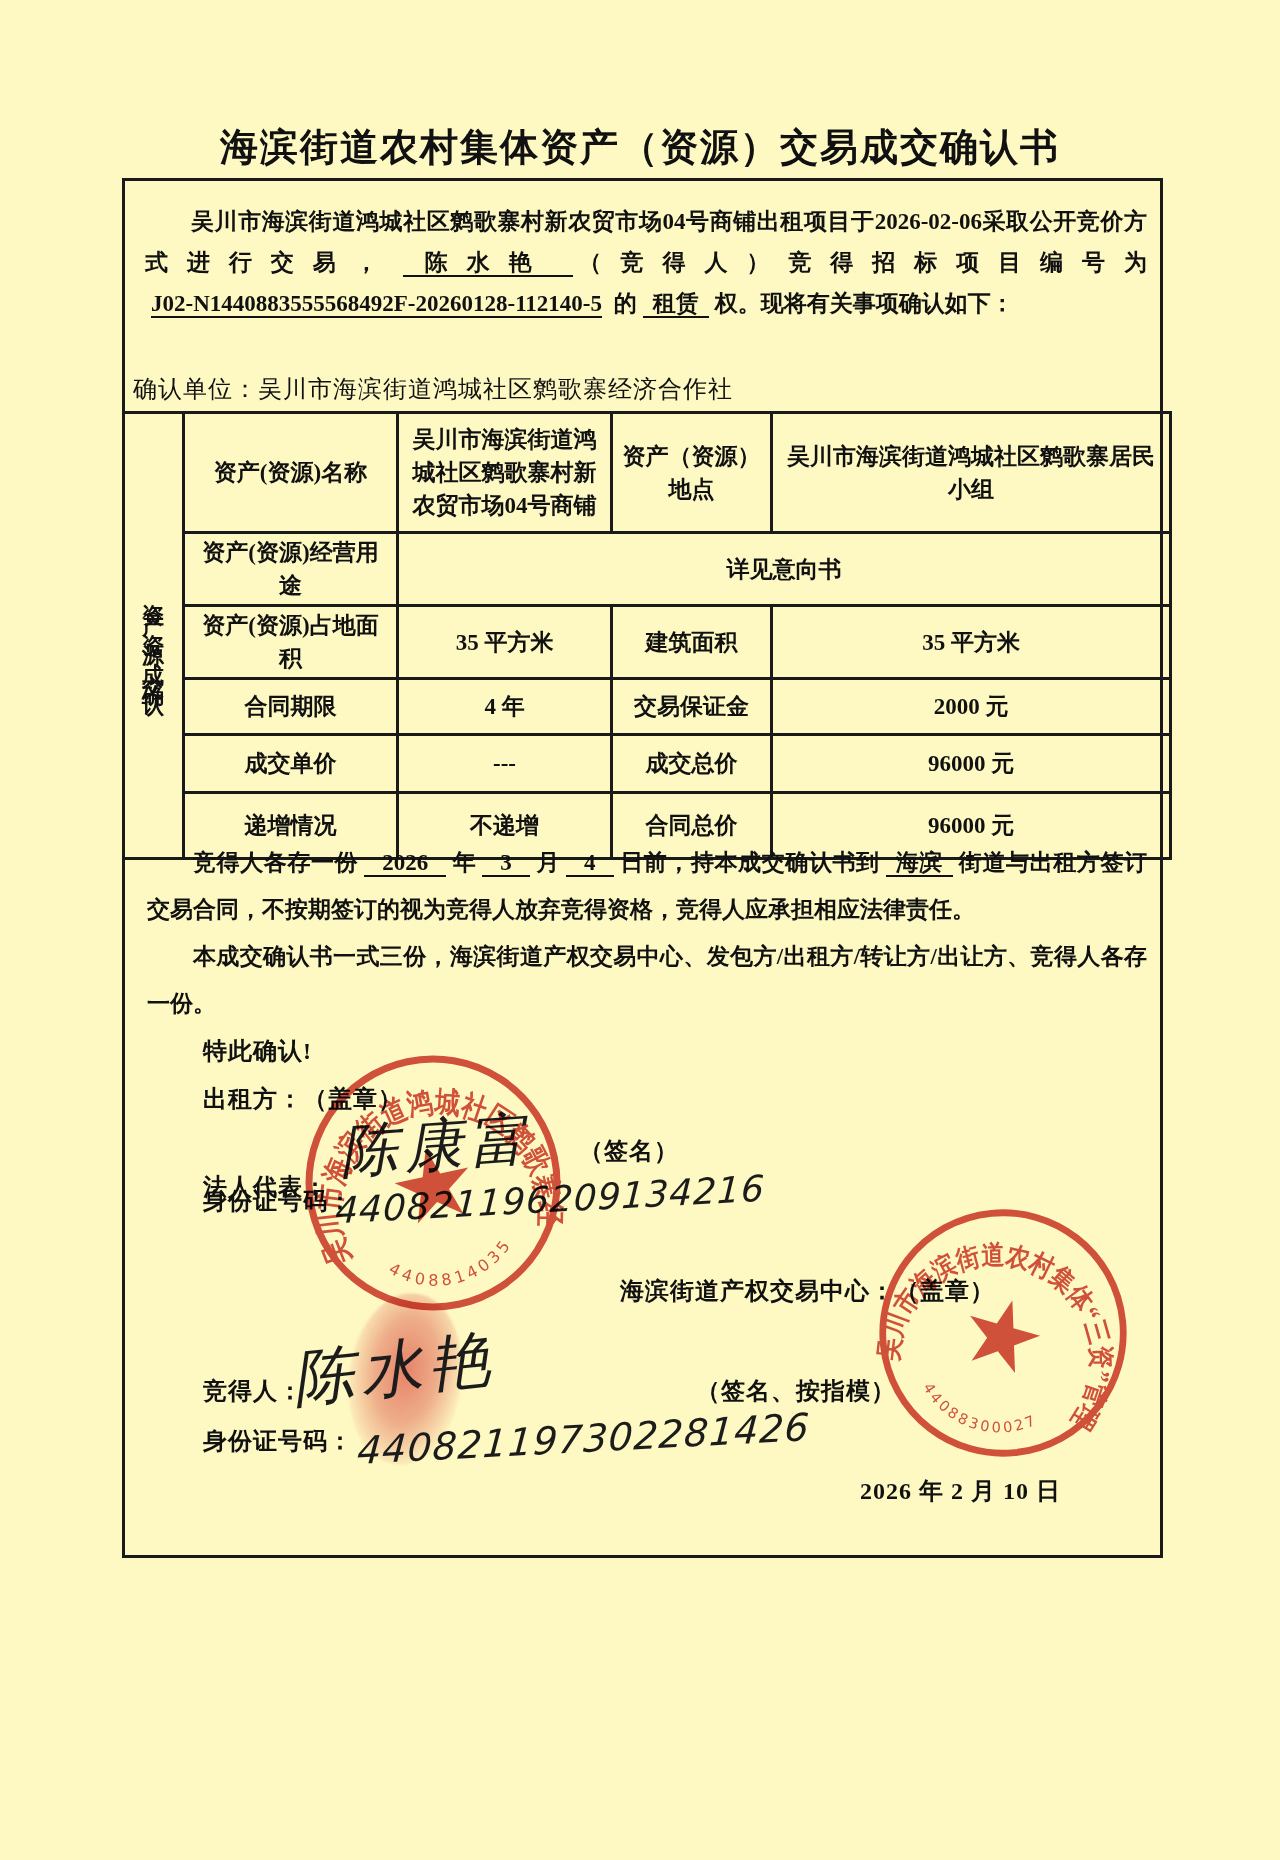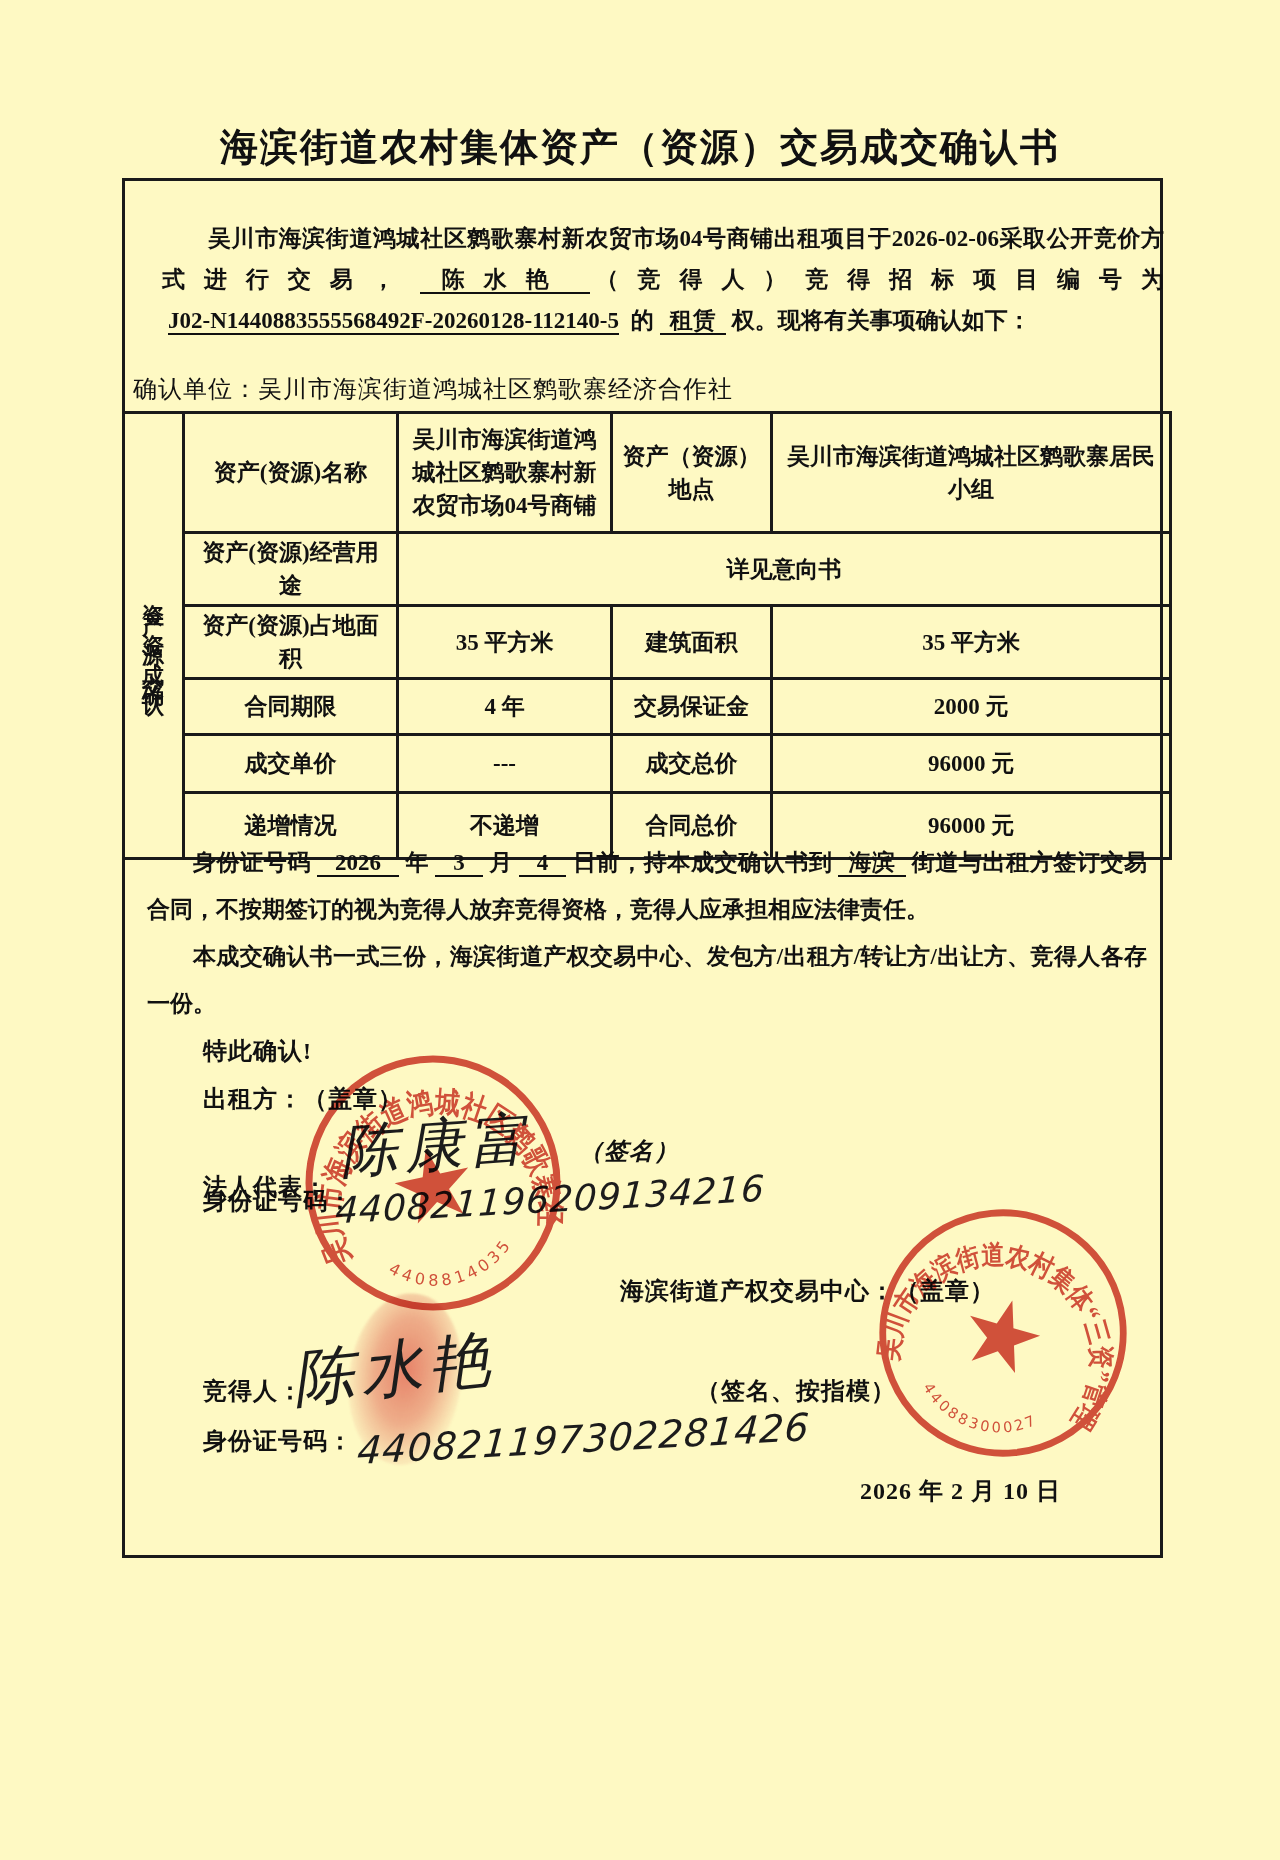--- a/index.html
+++ b/index.html
@@ -18,21 +18,21 @@
     font-family:"Liberation Sans","DejaVu Sans",sans-serif;
   }
   .box{
     position:absolute;left:122px;top:178px;
     width:1041px;height:1380px;
     border:3px solid #1a1a1a;
     box-sizing:border-box;
   }
   .intro{
     position:absolute;top:20px;left:20px;width:1002px;
-    margin:17px;font-size:23px;font-weight:700;line-height:41px;
+    margin:0;font-size:23px;font-weight:700;line-height:41px;
     text-align:justify;text-indent:2em;
   }
   .blank{border-bottom:2px solid #111;margin:0 6px;}
   .blank-name{padding:0 22px;}
   .blank-word{padding:0 10px;}
   .blank-num{padding:0 18px;}
   .code{white-space:nowrap;font-family:"Liberation Serif","DejaVu Serif",serif;}
   .confirm-unit{
     position:absolute;top:192px;left:8px;margin:0;
     font-size:24px;font-weight:400;letter-spacing:1px;
@@ -132,30 +132,30 @@
       <tr style="height:66px">
         <td>递增情况</td>
         <td>不递增</td>
         <td>合同总价</td>
         <td>96000 元</td>
       </tr>
     </tbody>
       </table>
 
     <div class="terms">
-      <p><span>身份证号码</span><span class="blank blank-num">2026</span><span>年</span><span class="blank blank-num">3</span><span>月</span><span class="blank blank-num">4</span><span>日前，持本成交确认书到</span><span class="blank blank-word">海滨</span><span>街道与出租方签订交易合同，不按期签订的视为竞得人放弃竞得资格，竞得人应承担相应法律责任。</span></p>
+      <p><span>竞得人各存一份</span><span class="blank blank-num">2026</span><span>年</span><span class="blank blank-num">3</span><span>月</span><span class="blank blank-num">4</span><span>日前，持本成交确认书到</span><span class="blank blank-word">海滨</span><span>街道与出租方签订交易合同，不按期签订的视为竞得人放弃竞得资格，竞得人应承担相应法律责任。</span></p>
       <p>本成交确认书一式三份，海滨街道产权交易中心、发包方/出租方/转让方/出让方、竞得人各存一份。</p>
     </div>
 
     <div class="sign-line" style="top:854px;left:78px;">特此确认!</div>
 
     <div class="sign-line" style="top:902px;left:78px;"><span>出租方：</span><span>（盖章）</span></div>
 
     <div class="sign-line" style="top:990px;left:78px;"><span>法人代表：</span></div>
-    <div class="sign-line" style="top:954px;left:454px;font-style:italic;">（签名）</div>
+    <div class="sign-line" style="top:954px;left:454px;">（签名）</div>
     <div class="handwriting hw-name" style="top:926px;left:215px;transform:rotate(-4deg);">陈康富</div>
 
     <div class="sign-line" style="top:1004px;left:78px;"><span>身份证号码：</span></div>
     <div class="handwriting hw-id" style="top:998px;left:210px;transform:rotate(-3deg) skewX(-6deg);">440821196209134216</div>
 
     <div class="sign-line" style="top:1094px;left:495px;"><span>海滨街道产权交易中心：</span><span>（盖章）</span></div>
 
     <div class="sign-line" style="top:1194px;left:78px;"><span>竞得人：</span></div>
     <div class="sign-line" style="top:1194px;left:571px;text-align:center;">（签名、按指模）</div>
     <div class="handwriting hw-name" style="top:1146px;left:167px;transform:rotate(-6deg);font-size:62px;">陈水艳</div>

